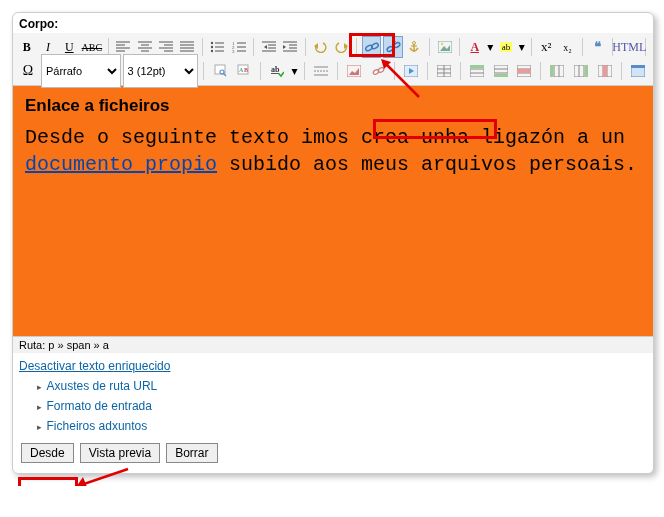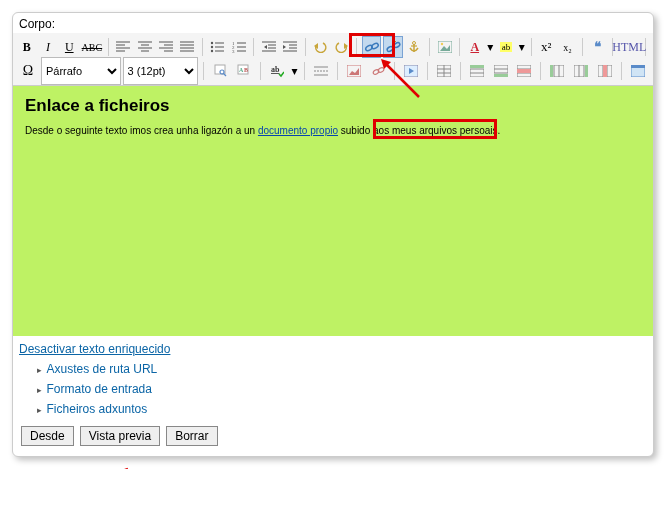--- a/index.html
+++ b/index.html
@@ -12,21 +12,21 @@
   }
   .panel {
     width: 640px;
     border: 1px solid #ccc;
     border-radius: 6px;
     box-shadow: 3px 3px 6px rgba(0,0,0,0.25);
     background: #fff;
     position: relative;
   }
   .label-row {
-    font-weight: normal;
+    font-weight: bold;
     padding: 4px 6px 2px 6px;
   }
   .toolbar {
     border-bottom: 1px solid #ccc;
     background: #f4f4f4;
     padding: 2px 4px;
   }
   .toolbar-row {
     display: flex;
     align-items: center;
@@ -50,41 +50,41 @@
     border: 1px solid #7aa3d4;
     background: #c3d9ee;
   }
   .sep {
     width: 1px;
     height: 18px;
     background: #ccc;
     margin: 0 3px;
   }
   .sel {
-    height: 28px;
+    height: 34px;
     font-size: 11px;
     border: 1px solid #bbb;
     background: #fff;
   }
   .editor {
     padding: 10px 12px;
     min-height: 230px;
-    background: #bef264;
+    background: #f97316;
   }
   .editor h2 {
     margin: 0 0 8px 0;
     font-size: 17px;
     font-weight: bold;
     font-family: Arial, sans-serif;
   }
   .editor p {
     margin: 0;
-    font-size: 10px;
+    font-size: 20px;
     line-height: 1.35;
-    font-family: Liberation Sans, sans-serif;
+    font-family: Liberation Mono, monospace;
   }
   .link-hl {
     color: #0645ad;
     text-decoration: underline;
   }
   .path-row {
     border-top: 1px solid #ccc;
     background: #f2f2f2;
     padding: 2px 6px;
     font-size: 11px;
@@ -403,20 +403,23 @@
     </div>
   </div>
 
   <div class="editor">
     <h2>Enlace a ficheiros</h2>
     <p>
       <span>Desde o seguinte texto imos crea unha ligazón a un </span><span class="link-hl">documento propio</span><span> subido aos meus arquivos persoais.</span>
     </p>
   </div>
 
+  <div class="path-row">
+    <span>Ruta:</span> <span>p » span » a</span>
+  </div>
 
   <div class="below">
     <div class="toggle-link">Desactivar texto enriquecido</div>
     <div class="acc-item">Axustes de ruta URL</div>
     <div class="acc-item">Formato de entrada</div>
     <div class="acc-item">Ficheiros adxuntos</div>
 
     <div class="btn-row">
       <button class="form-btn">Desde</button>
       <button class="form-btn">Vista previa</button>

